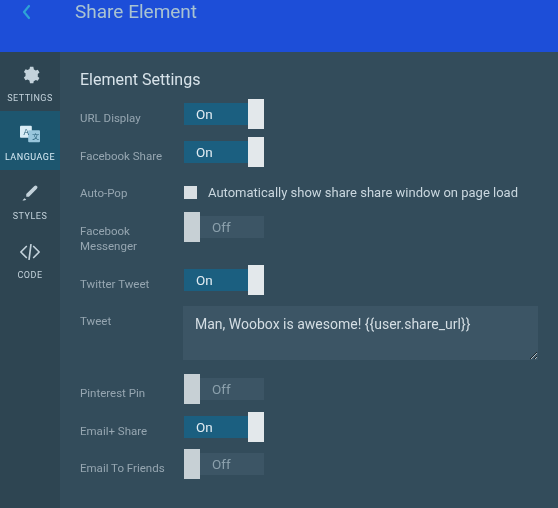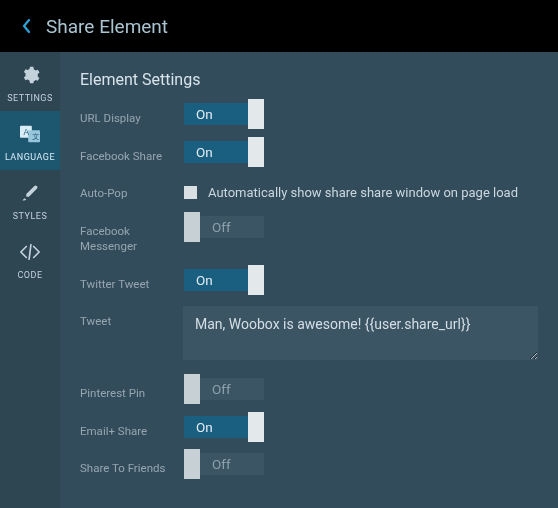--- a/index.html
+++ b/index.html
@@ -7,23 +7,23 @@
     font-family: -apple-system, "Segoe UI", Roboto, Arial, sans-serif;
     background: #2e4552;
     color: #c9d4db;
     width: 558px;
     height: 508px;
     overflow: hidden;
   }
   .header {
     height: 52px;
     display: flex;
-    align-items: center;
     padding: 0 14px;
-    background: #000000;
+    background: #1d4ed8;
+    gap: 29px;
   }
   .back-btn {
     width: 24px;
     height: 24px;
     display: flex;
     align-items: center;
     justify-content: center;
     cursor: pointer;
   }
   .header-title {
@@ -267,21 +267,21 @@
       <div class="rlabel">Email+ Share</div>
       <div class="rctrl">
         <div class="toggle on">
           <div class="track">On</div>
           <div class="knob"></div>
         </div>
       </div>
     </div>
 
     <div class="row">
-      <div class="rlabel">Share To Friends</div>
+      <div class="rlabel">Email To Friends</div>
       <div class="rctrl">
         <div class="toggle off-state">
           <div class="track">Off</div>
           <div class="knob"></div>
         </div>
       </div>
     </div>
 
   </div>
 </div>

